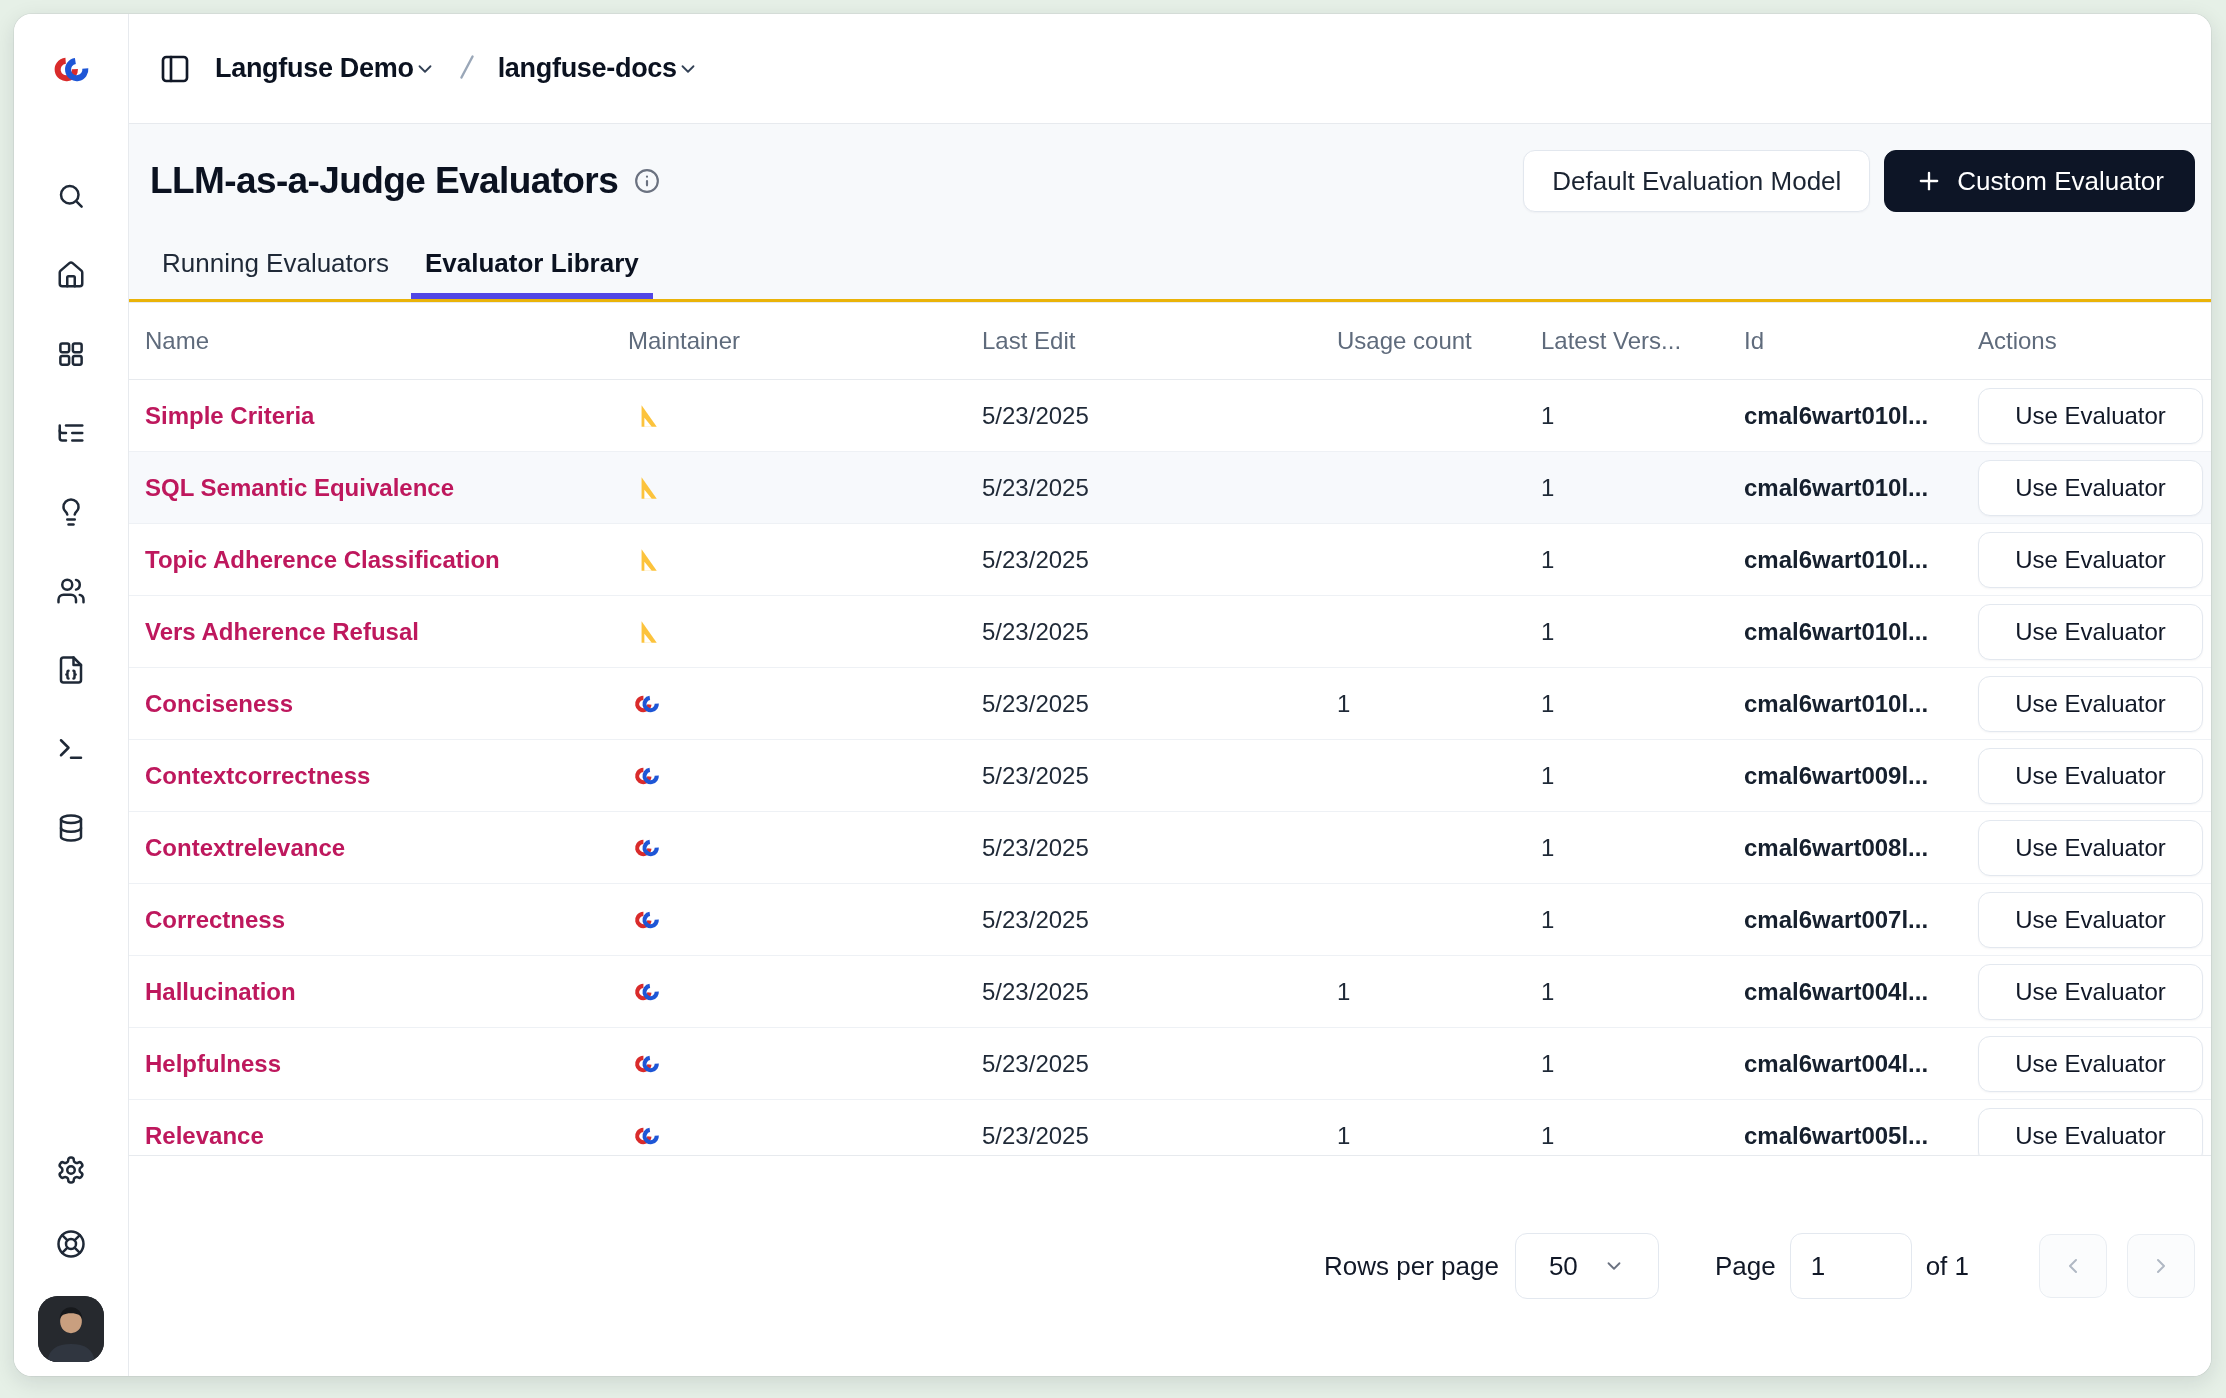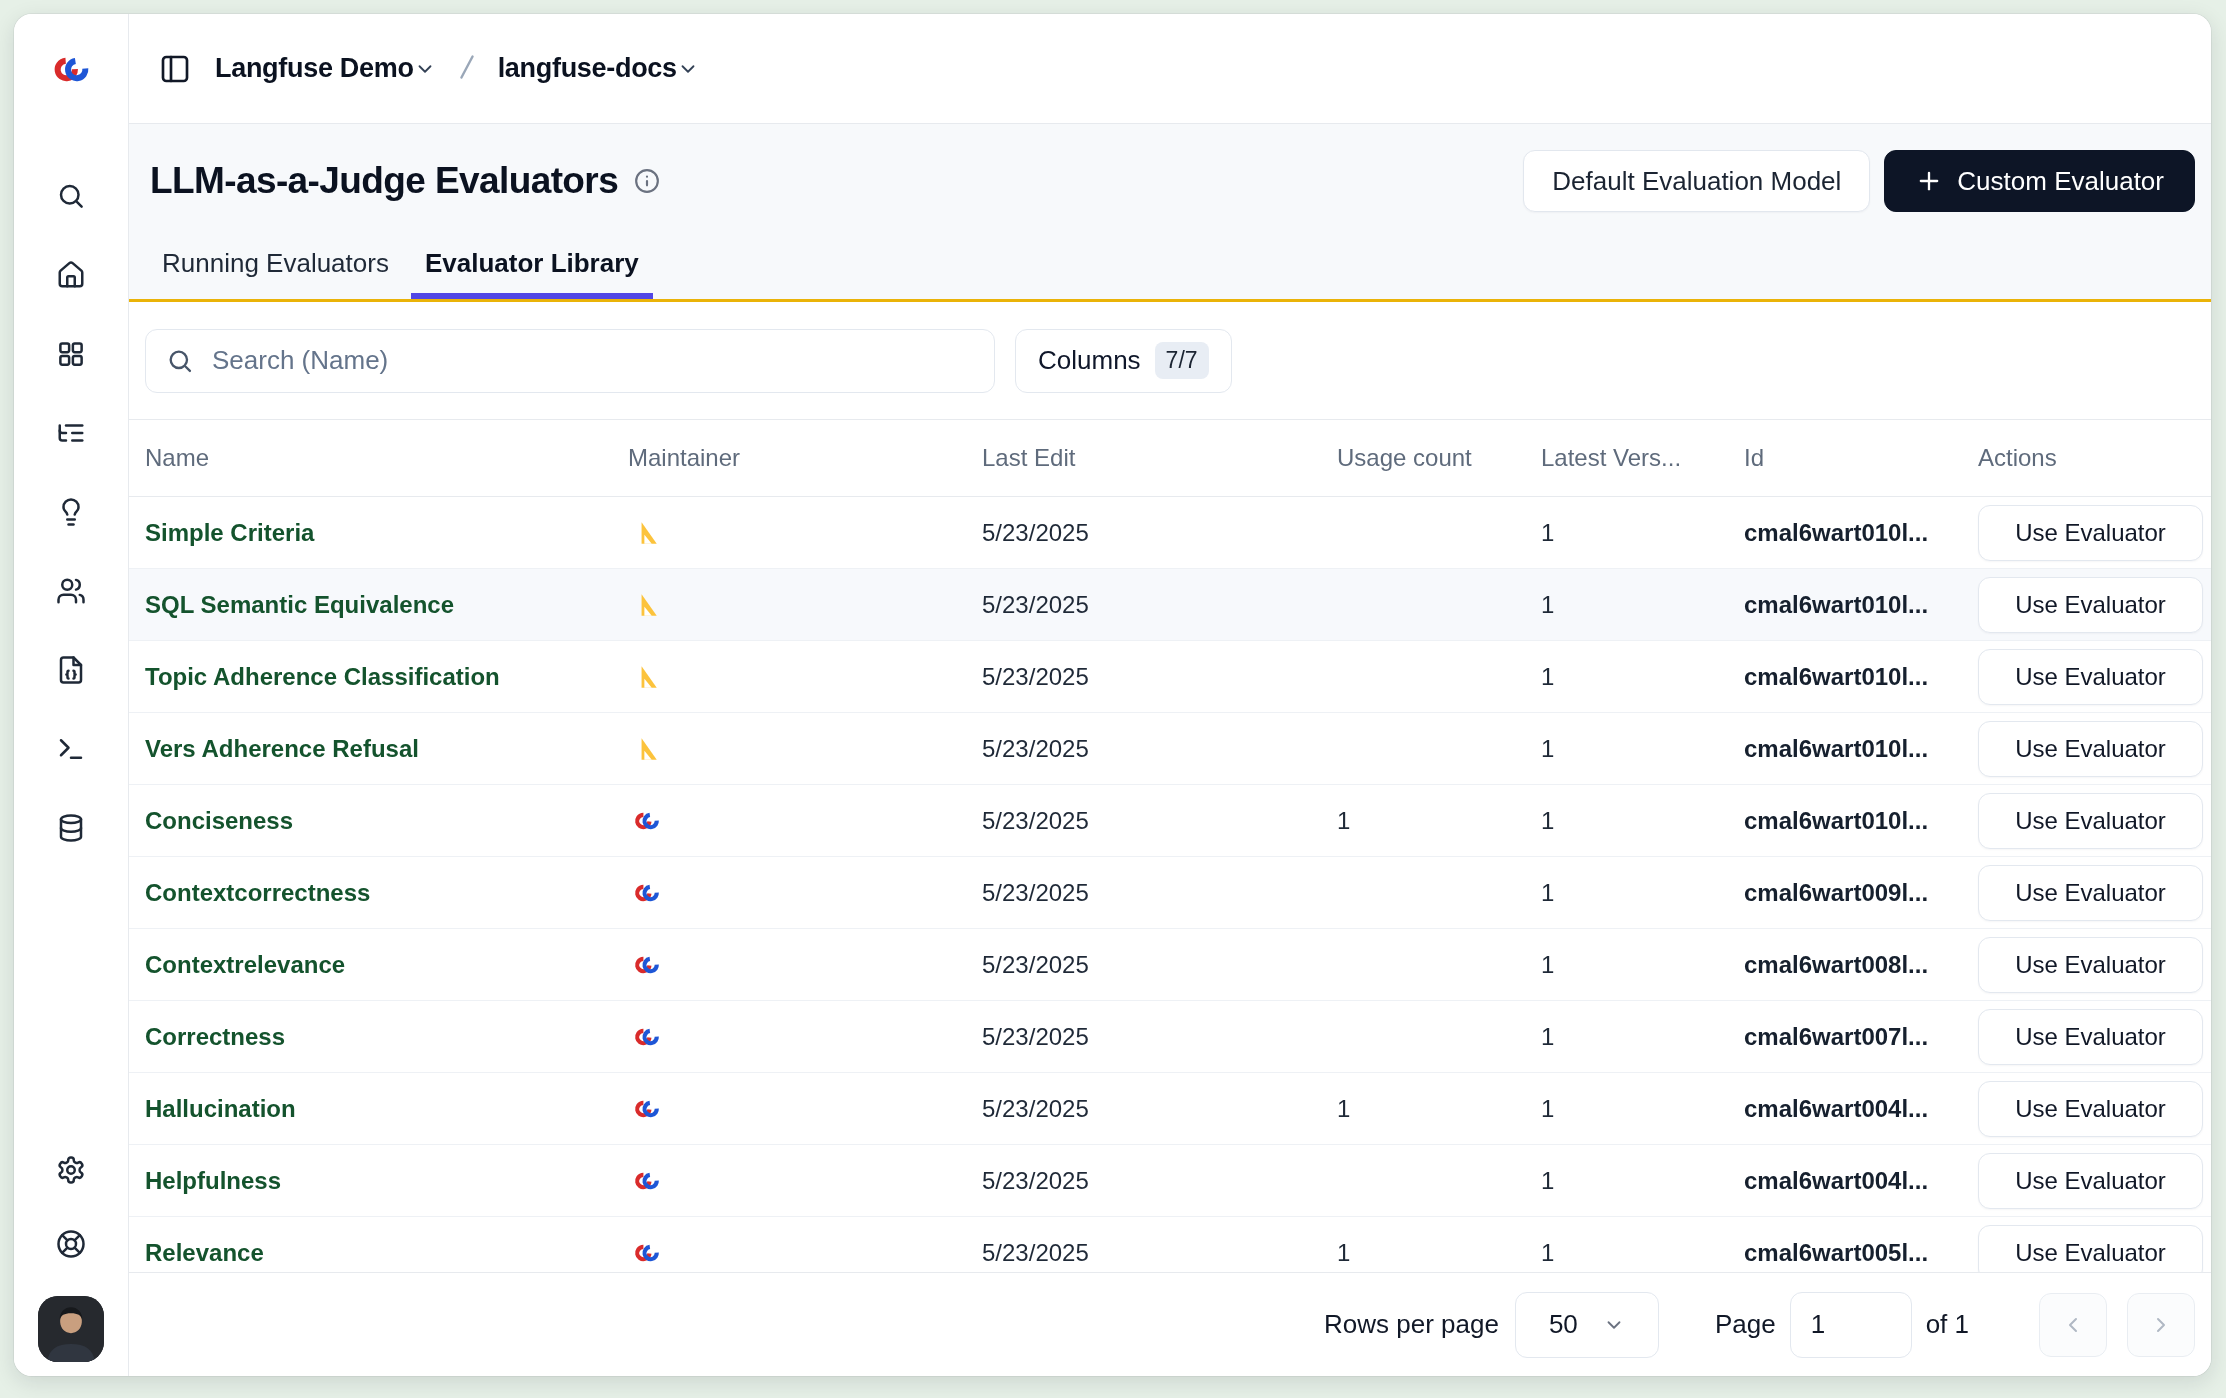--- a/index.html
+++ b/index.html
@@ -57,21 +57,21 @@
   .columns-btn { margin-left:20px; height:64px; border:1px solid #e3e8ef; border-radius:12px; background:#fff; display:flex; align-items:center; padding:0 22px; font-family:inherit; cursor:pointer; }
   .columns-label { font-size:26px; font-weight:500; color:#0f172a; }
   .columns-badge { margin-left:14px; background:#e8edf4; border-radius:8px; padding:5px 11px; font-size:23px; color:#1b2432; }
   
   .thead, .tr { display:grid; grid-template-columns:483px 354px 355px 204px 203px 234px 240px; align-items:center; padding-left:16px; }
   .thead { height:78px; flex-shrink:0; border-top:1px solid #e7eaee; border-bottom:1px solid #e7eaee; color:#5f6b7c; font-size:24px; font-weight:500; white-space:nowrap; overflow:hidden; }
   .tbody { height:775px; overflow:hidden; }
   .tr { height:72px; border-bottom:1px solid #eef1f5; cursor:pointer; }
   .tr.hl { background:#f7f9fc; }
   .td { font-size:24px; color:#1f2937; white-space:nowrap; }
-  .td-name { font-weight:700; color:#14532d; }
+  .td-name { font-weight:700; color:#be185d; }
   .td-id { font-weight:700; color:#16202e; }
   .maint-icon { margin-left:6px; display:flex; align-items:center; }
   .maint-icon svg { width:26px; height:26px; }
   .use-btn { width:225px; height:56px; background:#fff; border:1px solid #e3e8ef; border-radius:12px; font-family:inherit; font-size:24px; font-weight:500; color:#111827; cursor:pointer; box-shadow:0 1px 2px rgba(15,23,42,.04); }
   
   .tfoot { flex:1; border-top:1px solid #e7eaee; display:flex; align-items:center; justify-content:flex-end; padding-right:16px; font-size:26px; color:#111827; }
   .rpp-label { font-weight:500; }
   .select { margin-left:16px; height:66px; min-width:144px; border:1px solid #e3e8ef; border-radius:12px; background:#fff; display:flex; align-items:center; justify-content:space-between; padding:0 33px; font-family:inherit; font-size:26px; color:#111827; cursor:pointer; }
   .select svg { width:22px; height:22px; color:#6b7280; margin-left:16px; }
   .page-label { margin-left:56px; font-weight:500; }
@@ -240,33 +240,20 @@
           </div>
         </div>
         <div class="tabs">
           <button class="tab">Running Evaluators</button>
           <button class="tab active">Evaluator Library</button>
         </div>
       </div>
 
       <div class="content">
 
-        <div class="toolbar">
-          <div class="search-box">
-            <svg viewBox="0 0 24 24" fill="none" stroke="currentColor" stroke-width="2" stroke-linecap="round" stroke-linejoin="round">
-                <circle cx="11" cy="11" r="7"></circle>
-                <path d="m20.5 20.5-3.6-3.6"></path>
-              </svg>
-            <input type="text" placeholder="Search (Name)" style="">
-          </div>
-          <button class="columns-btn">
-            <span class="columns-label">Columns</span>
-            <span class="columns-badge">7/7</span>
-          </button>
-        </div>
 
         <div class="thead">
           <span>Name</span>
           <span>Maintainer</span>
           <span>Last Edit</span>
           <span>Usage count</span>
           <span>Latest Vers...</span>
           <span>Id</span>
           <span>Actions</span>
         </div>

